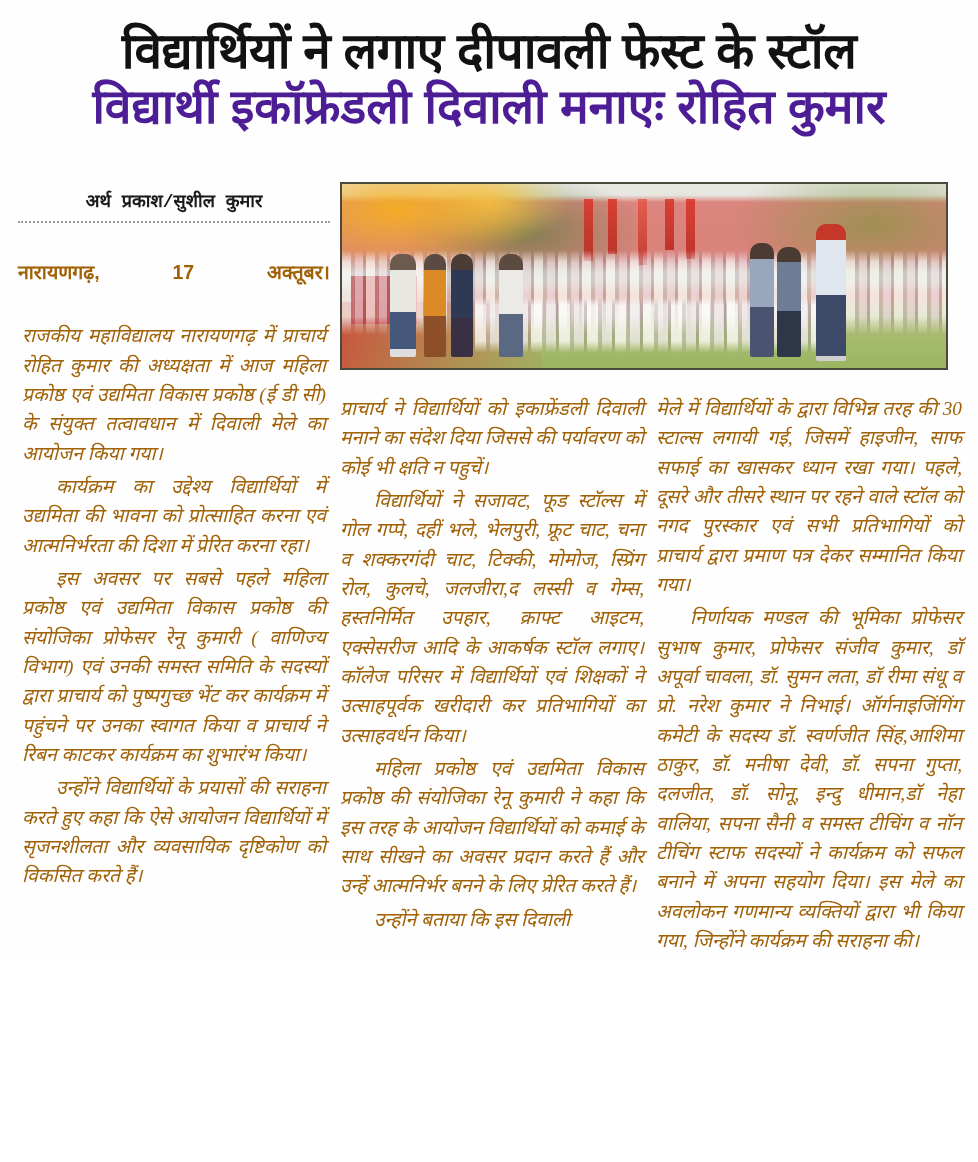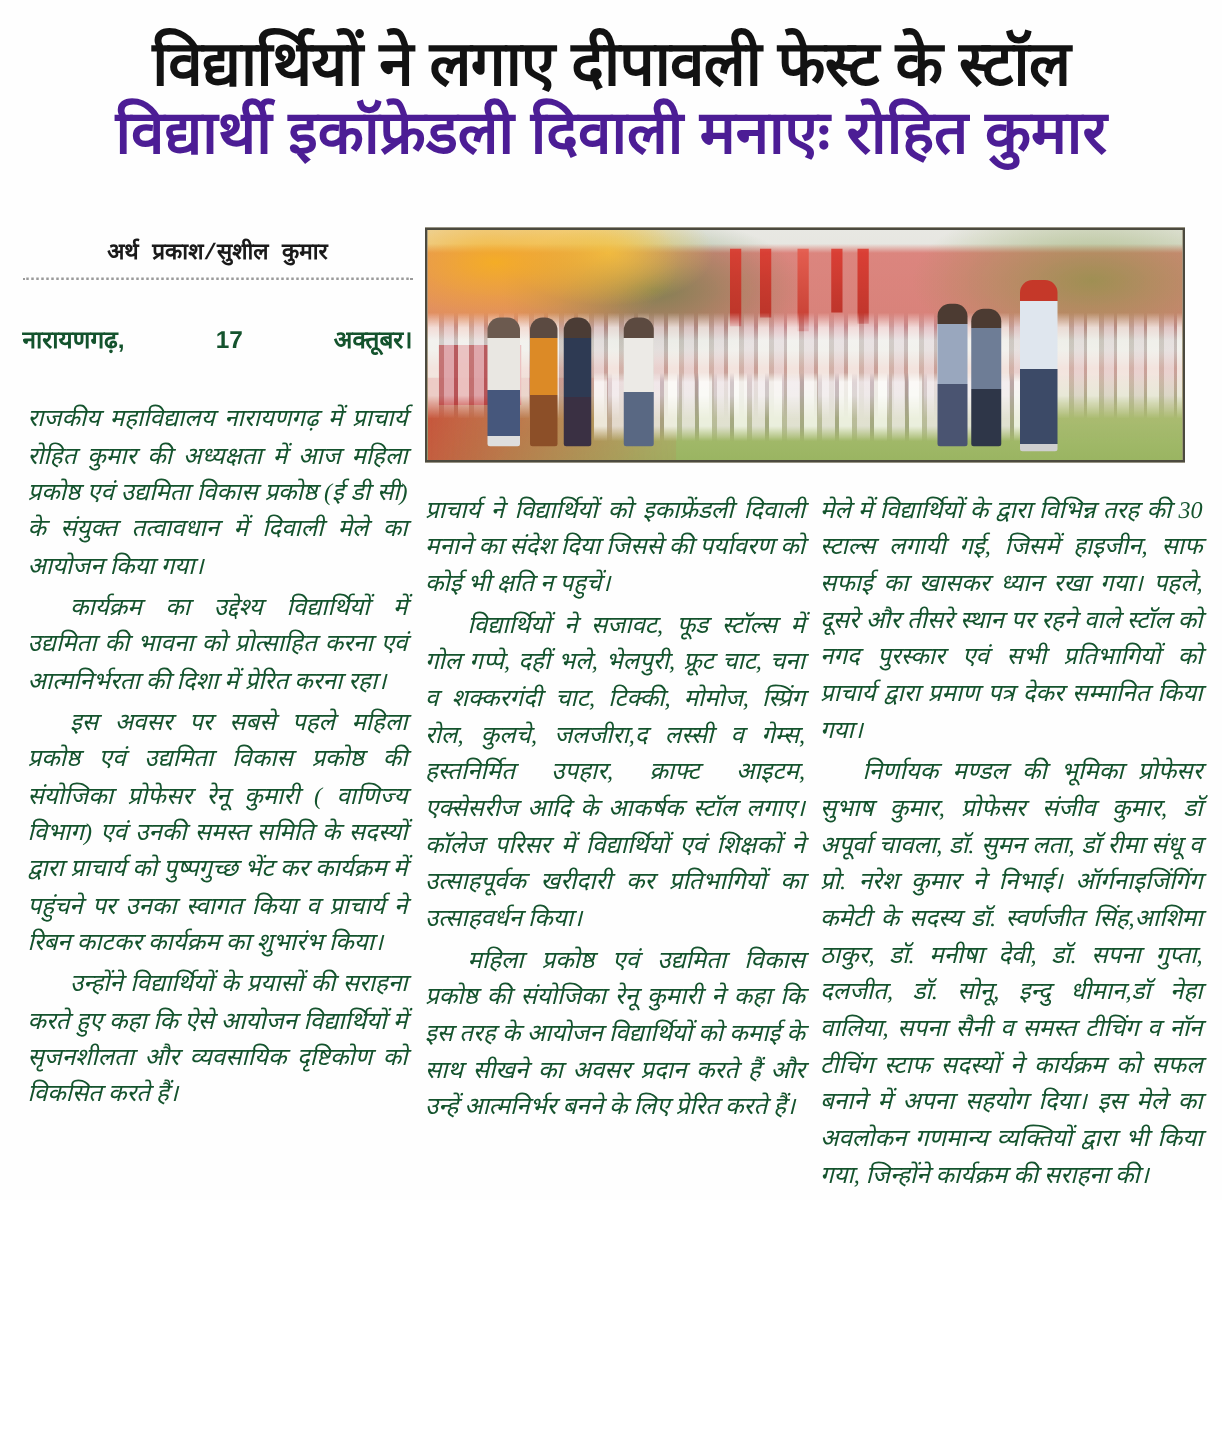--- a/index.html
+++ b/index.html
@@ -191,21 +191,21 @@
     top: 258px;
     width: 950px;
   }
   .col {
     position: absolute;
     top: 0;
     font-size: 19.3px;
     line-height: 1.52;
     text-align: justify;
     text-justify: inter-word;
-    color: #14532d;
+    color: #a16207;
   }
   .col-1 { left: 4px;   width: 312px; }
   .col-2 { left: 322px; width: 312px; top: 132px; }
   .col-3 { left: 638px; width: 314px; top: 132px; }
 
   .col p {
     margin: 4px;
     text-indent: 0;
     font-style: italic;
   }
@@ -273,20 +273,21 @@
       <p>राजकीय महाविद्यालय नारायणगढ़ में प्राचार्य रोहित कुमार की अध्यक्षता में आज महिला प्रकोष्ठ एवं उद्यमिता विकास प्रकोष्ठ (ई डी सी) के संयुक्त तत्वावधान में दिवाली मेले का आयोजन किया गया।</p>
       <p class="indent">कार्यक्रम का उद्देश्य विद्यार्थियों में उद्यमिता की भावना को प्रोत्साहित करना एवं आत्मनिर्भरता की दिशा में प्रेरित करना रहा।</p>
       <p class="indent">इस अवसर पर सबसे पहले महिला प्रकोष्ठ एवं उद्यमिता विकास प्रकोष्ठ की संयोजिका प्रोफेसर रेनू कुमारी ( वाणिज्य विभाग) एवं उनकी समस्त समिति के सदस्यों द्वारा प्राचार्य को पुष्पगुच्छ भेंट कर कार्यक्रम में पहुंचने पर उनका स्वागत किया व प्राचार्य ने रिबन काटकर कार्यक्रम का शुभारंभ किया।</p>
       <p class="indent">उन्होंने विद्यार्थियों के प्रयासों की सराहना करते हुए कहा कि ऐसे आयोजन विद्यार्थियों में सृजनशीलता और व्यवसायिक दृष्टिकोण को विकसित करते हैं।</p>
     </div>
 
     <div class="col col-2">
       <p>प्राचार्य ने विद्यार्थियों को इकाफ्रेंडली दिवाली मनाने का संदेश दिया जिससे की पर्यावरण को कोई भी क्षति न पहुचें।</p>
       <p class="indent">विद्यार्थियों ने सजावट, फूड स्टॉल्स में गोल गप्पे, दहीं भले, भेलपुरी, फ्रूट चाट, चना व शक्करगंदी चाट, टिक्की, मोमोज, स्प्रिंग रोल, कुलचे, जलजीरा,द लस्सी व गेम्स, हस्तनिर्मित उपहार, क्राफ्ट आइटम, एक्सेसरीज आदि के आकर्षक स्टॉल लगाए। कॉलेज परिसर में विद्यार्थियों एवं शिक्षकों ने उत्साहपूर्वक खरीदारी कर प्रतिभागियों का उत्साहवर्धन किया।</p>
       <p class="indent">महिला प्रकोष्ठ एवं उद्यमिता विकास प्रकोष्ठ की संयोजिका रेनू कुमारी ने कहा कि इस तरह के आयोजन विद्यार्थियों को कमाई के साथ सीखने का अवसर प्रदान करते हैं और उन्हें आत्मनिर्भर बनने के लिए प्रेरित करते हैं।</p>
+      <p class="indent">उन्होंने बताया कि इस दिवाली</p>
     </div>
 
     <div class="col col-3">
       <p>मेले में विद्यार्थियों के द्वारा विभिन्न तरह की 30 स्टाल्स लगायी गई, जिसमें हाइजीन, साफ सफाई का खासकर ध्यान रखा गया। पहले, दूसरे और तीसरे स्थान पर रहने वाले स्टॉल को नगद पुरस्कार एवं सभी प्रतिभागियों को प्राचार्य द्वारा प्रमाण पत्र देकर सम्मानित किया गया।</p>
       <p class="indent">निर्णायक मण्डल की भूमिका प्रोफेसर सुभाष कुमार, प्रोफेसर संजीव कुमार, डॉ अपूर्वा चावला, डॉ. सुमन लता, डॉ रीमा संधू व प्रो. नरेश कुमार ने निभाई। ऑर्गनाइजिंगिंग कमेटी के सदस्य डॉ. स्वर्णजीत सिंह,आशिमा ठाकुर, डॉ. मनीषा देवी, डॉ. सपना गुप्ता, दलजीत, डॉ. सोनू, इन्दु धीमान,डॉ नेहा वालिया, सपना सैनी व समस्त  टीचिंग व नॉन टीचिंग स्टाफ सदस्यों ने कार्यक्रम को सफल बनाने में अपना सहयोग दिया। इस मेले का अवलोकन गणमान्य व्यक्तियों द्वारा भी किया गया, जिन्होंने कार्यक्रम की सराहना की।</p>
     </div>
 
   </div>
 </div>
 

